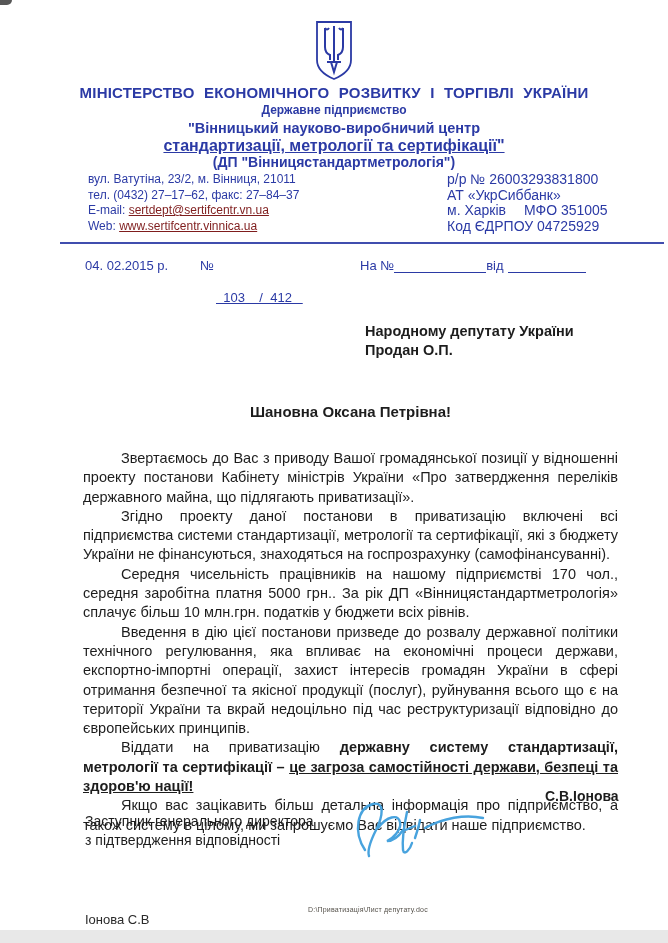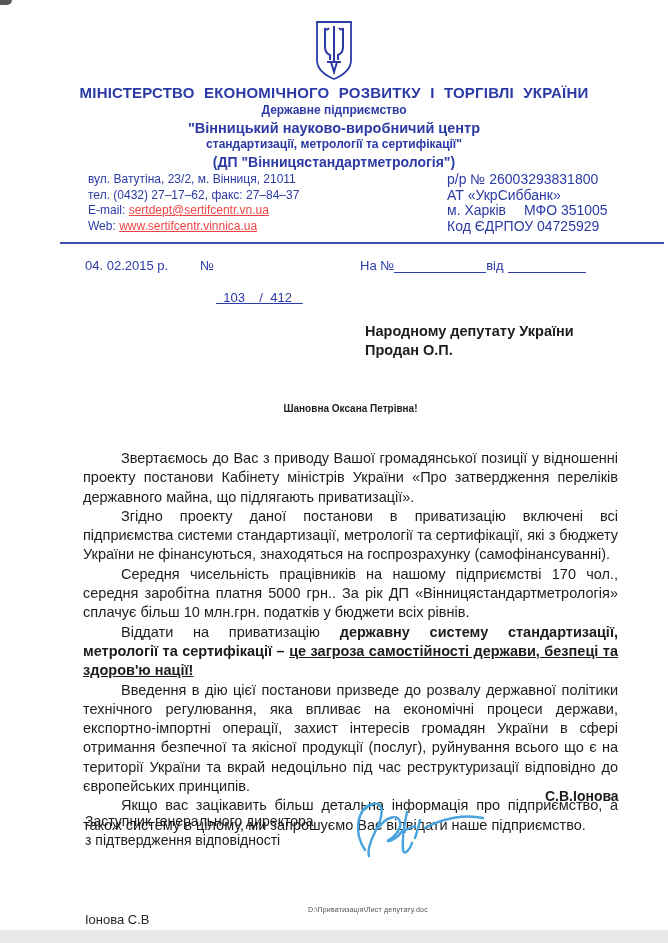--- a/index.html
+++ b/index.html
@@ -15,37 +15,37 @@
   .blue{color:#2b3aa5;}
   .corner-artifact{
     position:absolute;left:0;top:0;width:12px;height:5px;
     background:#3a3a3a;border-bottom-right-radius:6px;opacity:.85;
   }
   .emblem-wrap{position:absolute;top:20px;left:0;width:668px;text-align:center;}
   .head{position:absolute;left:0;width:668px;text-align:center;font-weight:bold;}
   .head-ministry{top:84px;font-size:15px;word-spacing:5px;letter-spacing:.2px;}
   .head-orgtype{top:103px;font-size:12px;}
   .head-org1{top:120px;font-size:14.5px;}
-  .head-org2{top:137px;font-size:12px;}
+  .head-org2{top:137px;font-size:16px;text-decoration:underline;}
   .head-abbr{top:154px;font-size:14px;}
   .contacts-left{position:absolute;left:88px;top:172px;font-size:12px;line-height:15.5px;}
   .contacts-right{position:absolute;left:447px;top:172px;font-size:14px;line-height:15.5px;}
-  .contacts-left a,.contacts-right a{color:#ef4444;text-decoration:underline;}
+  .contacts-left a,.contacts-right a{color:#7f1d1d;text-decoration:underline;}
   .mfo-gap{display:inline-block;width:18px;}
   .rule{position:absolute;left:60px;top:242px;width:604px;height:2px;background:#2b3aa5;opacity:.9;}
   .ref-line{position:absolute;left:0;top:258px;width:668px;font-size:13px;}
   .ref-date{position:absolute;left:85px;white-space:pre;}
   .ref-no{position:absolute;left:200px;}
   .ref-num{position:absolute;left:216px;text-decoration:underline;white-space:pre;margin-top:32px;}
   .ref-right{position:absolute;left:360px;}
   .blank{display:inline-block;border-bottom:1px solid #2b3aa5;height:13px;vertical-align:bottom;}
   .blank-a{width:92px;}
   .blank-b{width:78px;margin-left:4px;}
   .recipient{position:absolute;left:365px;top:322px;font-weight:bold;font-size:14.5px;line-height:19px;}
-  .salutation{position:absolute;left:83px;top:403px;width:535px;text-align:center;font-weight:bold;font-size:10px;}
+  .salutation{position:absolute;left:83px;top:403px;width:535px;text-align:center;font-weight:bold;font-size:15px;}
   .body-block{position:absolute;left:83px;top:449px;width:535px;font-size:14.5px;line-height:19.3px;text-align:justify;}
   .body-block p{margin:0;text-indent:38px;}
   .u{text-decoration:underline;}
   .sig-title{position:absolute;left:85px;top:812px;font-weight:normal;font-size:14px;line-height:19px;}
   .sig-svg{position:absolute;left:345px;top:798px;}
   .sig-name{position:absolute;left:545px;top:788px;font-weight:bold;font-size:14px;}
   .executor{position:absolute;left:85px;top:912px;font-size:13px;color:#2a2a2a;}
   .footer-path{position:absolute;left:308px;top:906px;font-size:7px;color:#55514a;letter-spacing:.2px;}
 </style>
 </head>
@@ -104,22 +104,22 @@
     <div>Народному депутату України</div>
     <div>Продан О.П.</div>
   </div>
 
   <div class="salutation">Шановна Оксана Петрівна!</div>
 
   <div class="body-block">
     <p>Звертаємось до Вас з приводу Вашої громадянської позиції у відношенні проекту постанови Кабінету міністрів України «Про затвердження переліків державного майна, що підлягають приватизації».</p>
     <p>Згідно проекту даної постанови  в приватизацію включені всі підприємства системи стандартизації, метрології та сертифікації, які з бюджету України не фінансуються, знаходяться на госпрозрахунку (самофінансуванні).</p>
     <p>Середня чисельність працівників на нашому підприємстві 170 чол., середня заробітна платня 5000 грн.. За рік ДП «Вінницястандартметрологія» сплачує більш 10 млн.грн. податків у бюджети всіх рівнів.</p>
+    <p>Введення в дію цієї постанови призведе до розвалу державної політики технічного регулювання, яка впливає на економічні процеси держави, експортно-імпортні операції, захист інтересів громадян України в сфері отримання безпечної та якісної продукції (послуг), руйнування всього що є на території України та вкрай недоцільно під час реструктуризації відповідно до європейських принципів.</p>
     <p><span>Віддати на приватизацію </span><b>державну систему стандартизації, метрології та сертифікації</b><b> – </b><b class="u">це загроза самостійності держави, безпеці та здоров'ю нації!</b></p>
-    <p>Введення в дію цієї постанови призведе до розвалу державної політики технічного регулювання, яка впливає на економічні процеси держави, експортно-імпортні операції, захист інтересів громадян України в сфері отримання безпечної та якісної продукції (послуг), руйнування всього що є на території України та вкрай недоцільно під час реструктуризації відповідно до європейських принципів.</p>
     <p>Якщо вас зацікавить більш детальна інформація про підприємство, а також систему в цілому, ми запрошуємо Вас відвідати наше підприємство.</p>
   </div>
 
   <div class="sig-title">
     <div>Заступник генерального директора</div>
     <div>з підтвердження відповідності</div>
   </div>
 
   <svg class="sig-svg" width="150" height="66" viewBox="0 0 150 66">
     <g fill="none" stroke="#48a3de" stroke-width="2.4" stroke-linecap="round">

